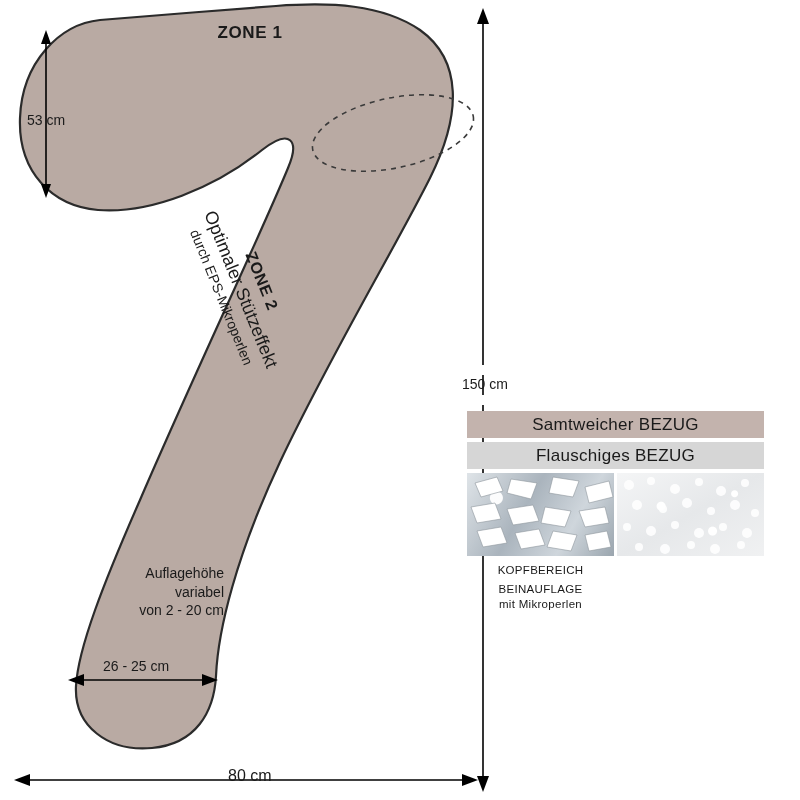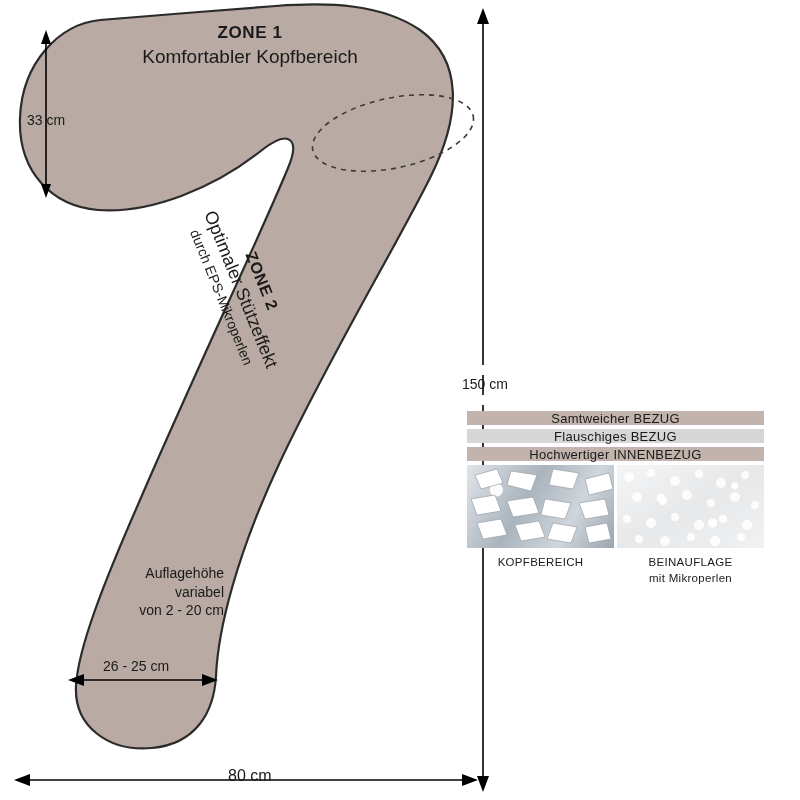--- a/index.html
+++ b/index.html
@@ -113,25 +113,25 @@
   #height-note div { margin-bottom: 1px; }
 
   
   #layers {
     position: absolute;
     left: 467px;
     top: 411px;
     width: 297px;
   }
   .layer-bar {
-    height: 14px;
+    height: 27px;
     display: flex;
     align-items: center;
     justify-content: center;
-    font-size: 13px;
+    font-size: 17px;
     letter-spacing: 0.3px;
     color: #1a1a1a;
     margin-bottom: 4px;
   }
   .layer-bar.beige { background: #c3b3ad; }
   .layer-bar.grey  { background: #d6d6d6; }
   .layer-bar.beige2{ background: #c3b3ad; }
 
   .photo-row {
     display: flex;
@@ -155,20 +155,21 @@
       radial-gradient(circle at 65% 70%, #ffffff 0 4px, rgba(255,255,255,0) 5px),
       radial-gradient(circle at 80% 25%, #ffffff 0 3px, rgba(255,255,255,0) 4px),
       linear-gradient(150deg, #f4f5f6 0%, #e6e8ea 50%, #f0f1f2 100%);
   }
   .photo svg { position: absolute; left: 0; top: 0; }
 
   .caption-row {
     display: flex;
     gap: 3px;
     margin-top: 7px;
+    flex-direction: column;
   }
   .caption {
     width: 147px;
     text-align: center;
     font-size: 11.5px;
     line-height: 1.35;
     letter-spacing: 0.3px;
   }
 </style>
 </head>
@@ -221,44 +222,42 @@
     <g stroke="#000" stroke-width="1.6" fill="none">
       <line x1="76" y1="680" x2="210" y2="680"></line>
       <polygon points="68,680 84,674 84,686" fill="#000" stroke="none"></polygon>
       <polygon points="218,680 202,674 202,686" fill="#000" stroke="none"></polygon>
       <line x1="96" y1="668" x2="192" y2="668" stroke="#b9aaa3" stroke-width="22"></line>
     </g>
   </svg>
 
   <div class="lbl" id="zone1-block">
     <div class="z-title">ZONE 1</div>
-    <div class="z-line1">Komfortabler Kopfbereich</div>
   </div>
 
   <div class="lbl" id="zone2-block">
     <div class="z-title">ZONE 2</div>
     <div class="z-line1">Optimaler Stützeffekt</div>
     <div class="z-line2">durch EPS-Mikroperlen</div>
   </div>
 
-  <div class="lbl" id="dim-33">33 cm</div>
+  <div class="lbl" id="dim-33">53 cm</div>
   <div class="lbl" id="dim-150">150 cm</div>
   <div class="lbl" id="dim-80">80 cm</div>
   <div class="lbl" id="dim-2325">26 - 25 cm</div>
 
   <div class="lbl" id="height-note">
     <div>Auflagehöhe</div>
     <div>variabel</div>
     <div>von 2 - 20 cm</div>
   </div>
 
   <div id="layers">
     <div class="layer-bar beige">Samtweicher BEZUG</div>
     <div class="layer-bar grey">Flauschiges BEZUG</div>
-    <div class="layer-bar beige2">Hochwertiger INNENBEZUG</div>
 
     <div class="photo-row">
       <div class="photo photo-left">
         <svg width="147" height="83" viewBox="0 0 147 83">
           <g fill="#ffffff" stroke="#8d959c" stroke-width="0.6">
             <polygon points="8,10 30,4 36,18 14,24"></polygon>
             <polygon points="44,6 70,10 64,26 40,20"></polygon>
             <polygon points="86,4 112,8 106,24 82,20"></polygon>
             <polygon points="118,14 142,8 146,24 122,30"></polygon>
             <polygon points="4,34 28,30 34,46 10,50"></polygon>

